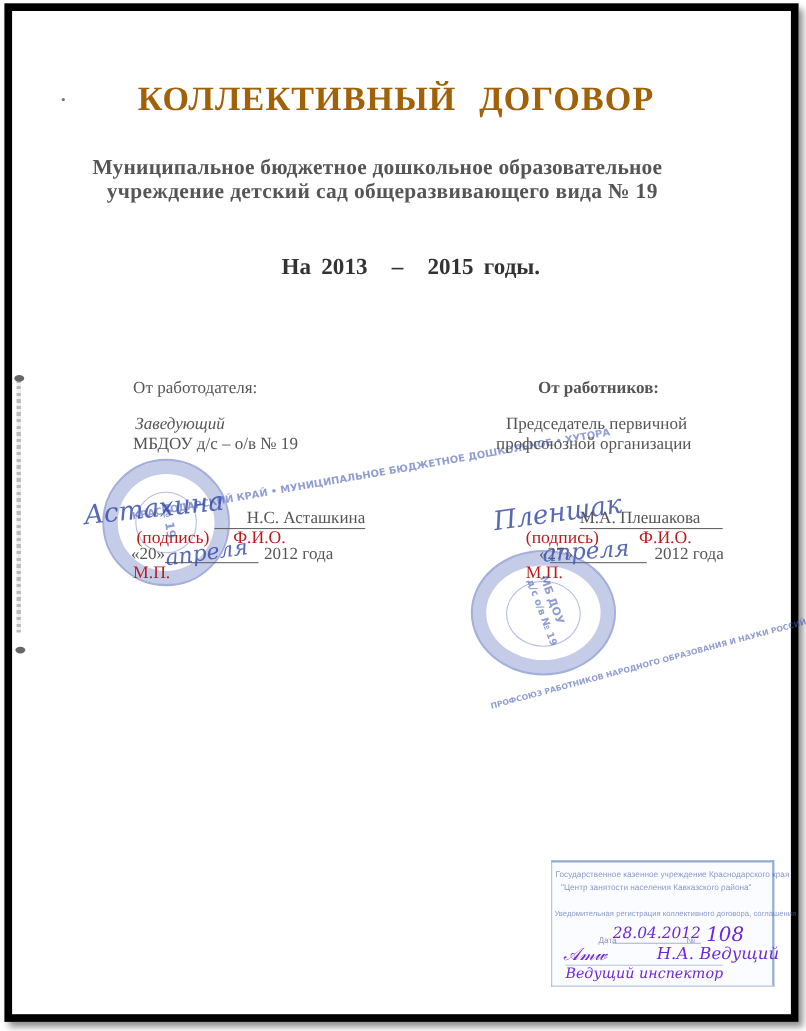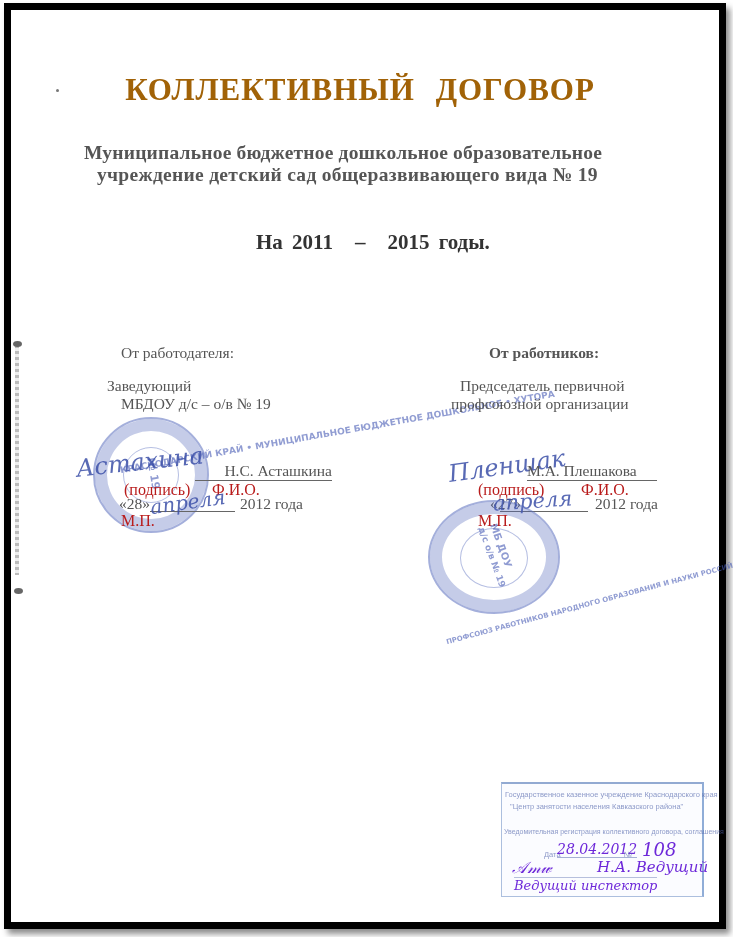--- a/index.html
+++ b/index.html
@@ -56,38 +56,38 @@
 
 <div class="cord"></div>
 <div class="knot" style="left:13px;top:341px;"></div>
 <div class="knot" style="left:14px;top:588px;"></div>
 <div class="dot" style="left:56px;top:89px;"></div>
 
 <div class="abs title">КОЛЛЕКТИВНЫЙ ДОГОВОР</div>
 <div class="abs sub1">Муниципальное бюджетное дошкольное образовательное</div>
 <div class="abs sub2">учреждение детский сад общеразвивающего вида № 19</div>
 <div class="abs period">
-  <span>На 2011</span><span class="dash">–</span><span>2015 годы.</span>
+  <span>На 2013</span><span class="dash">–</span><span>2015 годы.</span>
 </div>
 
 <div class="abs col-text" style="left:121px;top:344px;">От работодателя:</div>
-<div class="abs col-text" style="left:107px;top:377px;">Заведующий</div>
+<div class="abs col-text" style="left:123px;top:377px;font-style:italic;">Заведующий</div>
 <div class="abs col-text" style="left:121px;top:395px;">МБДОУ д/с – о/в № 19</div>
 
 <div class="stamp" style="left:93px;top:417px;width:112px;height:112px;">
   <div class="inner" style="left:28px;top:28px;width:54px;height:54px;"></div>
   <div class="txt" style="left:22px;top:8px;transform:rotate(-10deg);">КРАСНОДАРСКИЙ КРАЙ • МУНИЦИПАЛЬНОЕ БЮДЖЕТНОЕ ДОШКОЛЬНОЕ • ХУТОРА</div>
   <div class="txt" style="left:42px;top:48px;font-size:11px;transform:rotate(80deg);">№ 19</div>
 </div>
 
 <div class="sig" style="left:76px;top:448px;font-size:24px;transform:rotate(-6deg);">Астахина</div>
 <div class="abs col-text uline" style="left:195px;top:462px;width:137px;text-align:right;">Н.С. Асташкина</div>
 <div class="abs small" style="left:124px;top:481px;">(подпись)</div>
 <div class="abs small" style="left:212px;top:481px;">Ф.И.О.</div>
-<div class="abs col-text" style="left:119px;top:495px;">«28»</div>
+<div class="abs col-text" style="left:119px;top:495px;">«20»</div>
 <div class="abs uline" style="left:150px;top:511px;width:85px;"></div>
 <div class="sig" style="left:150px;top:490px;font-size:20px;transform:rotate(-8deg);">апреля</div>
 <div class="abs col-text" style="left:240px;top:495px;">2012 года</div>
 <div class="abs small" style="left:121px;top:512px;">М.П.</div>
 
 <div class="abs col-text" style="left:489px;top:344px;font-weight:bold;">От работников:</div>
 <div class="abs col-text" style="left:460px;top:377px;">Председатель первичной</div>
 <div class="abs col-text" style="left:451px;top:395px;">профсоюзной организации</div>
 
 <div class="sig" style="left:448px;top:452px;font-size:24px;transform:rotate(-8deg);">Пленшак</div>

